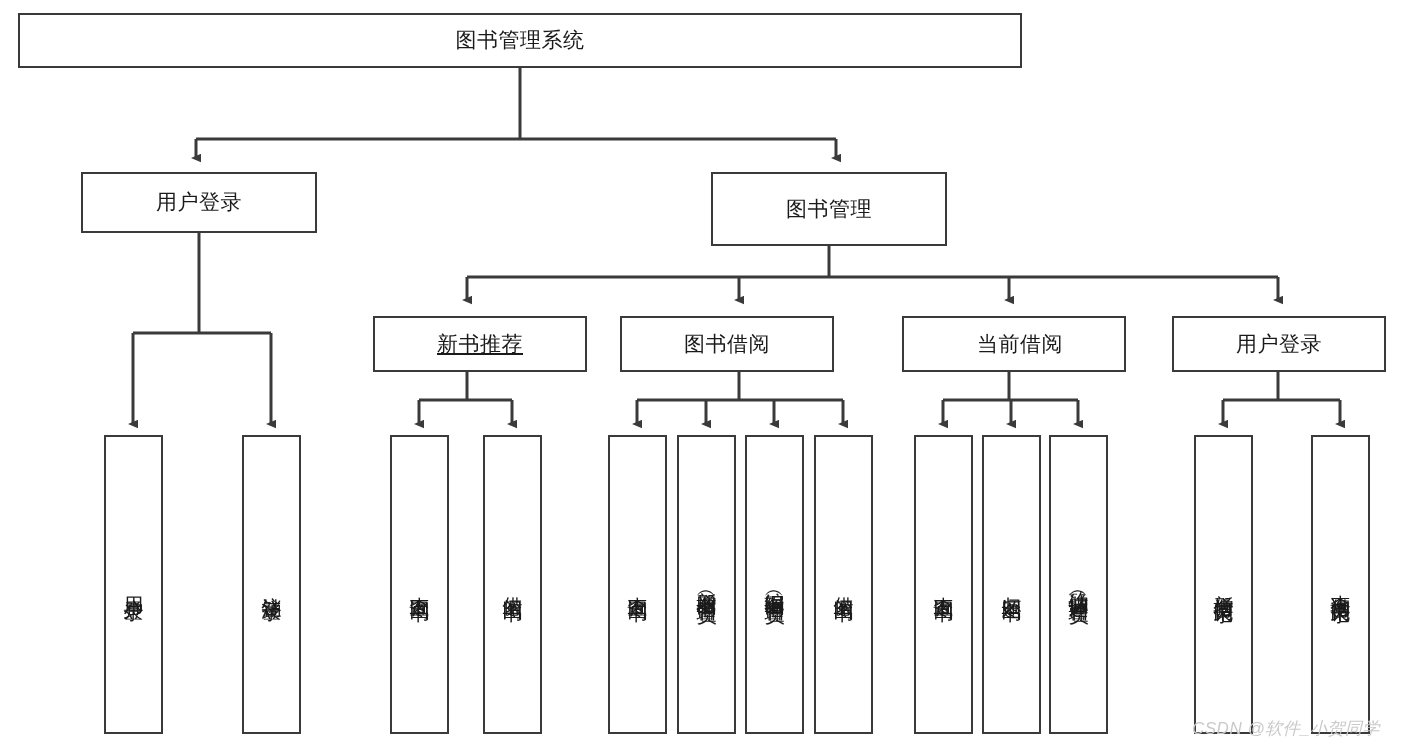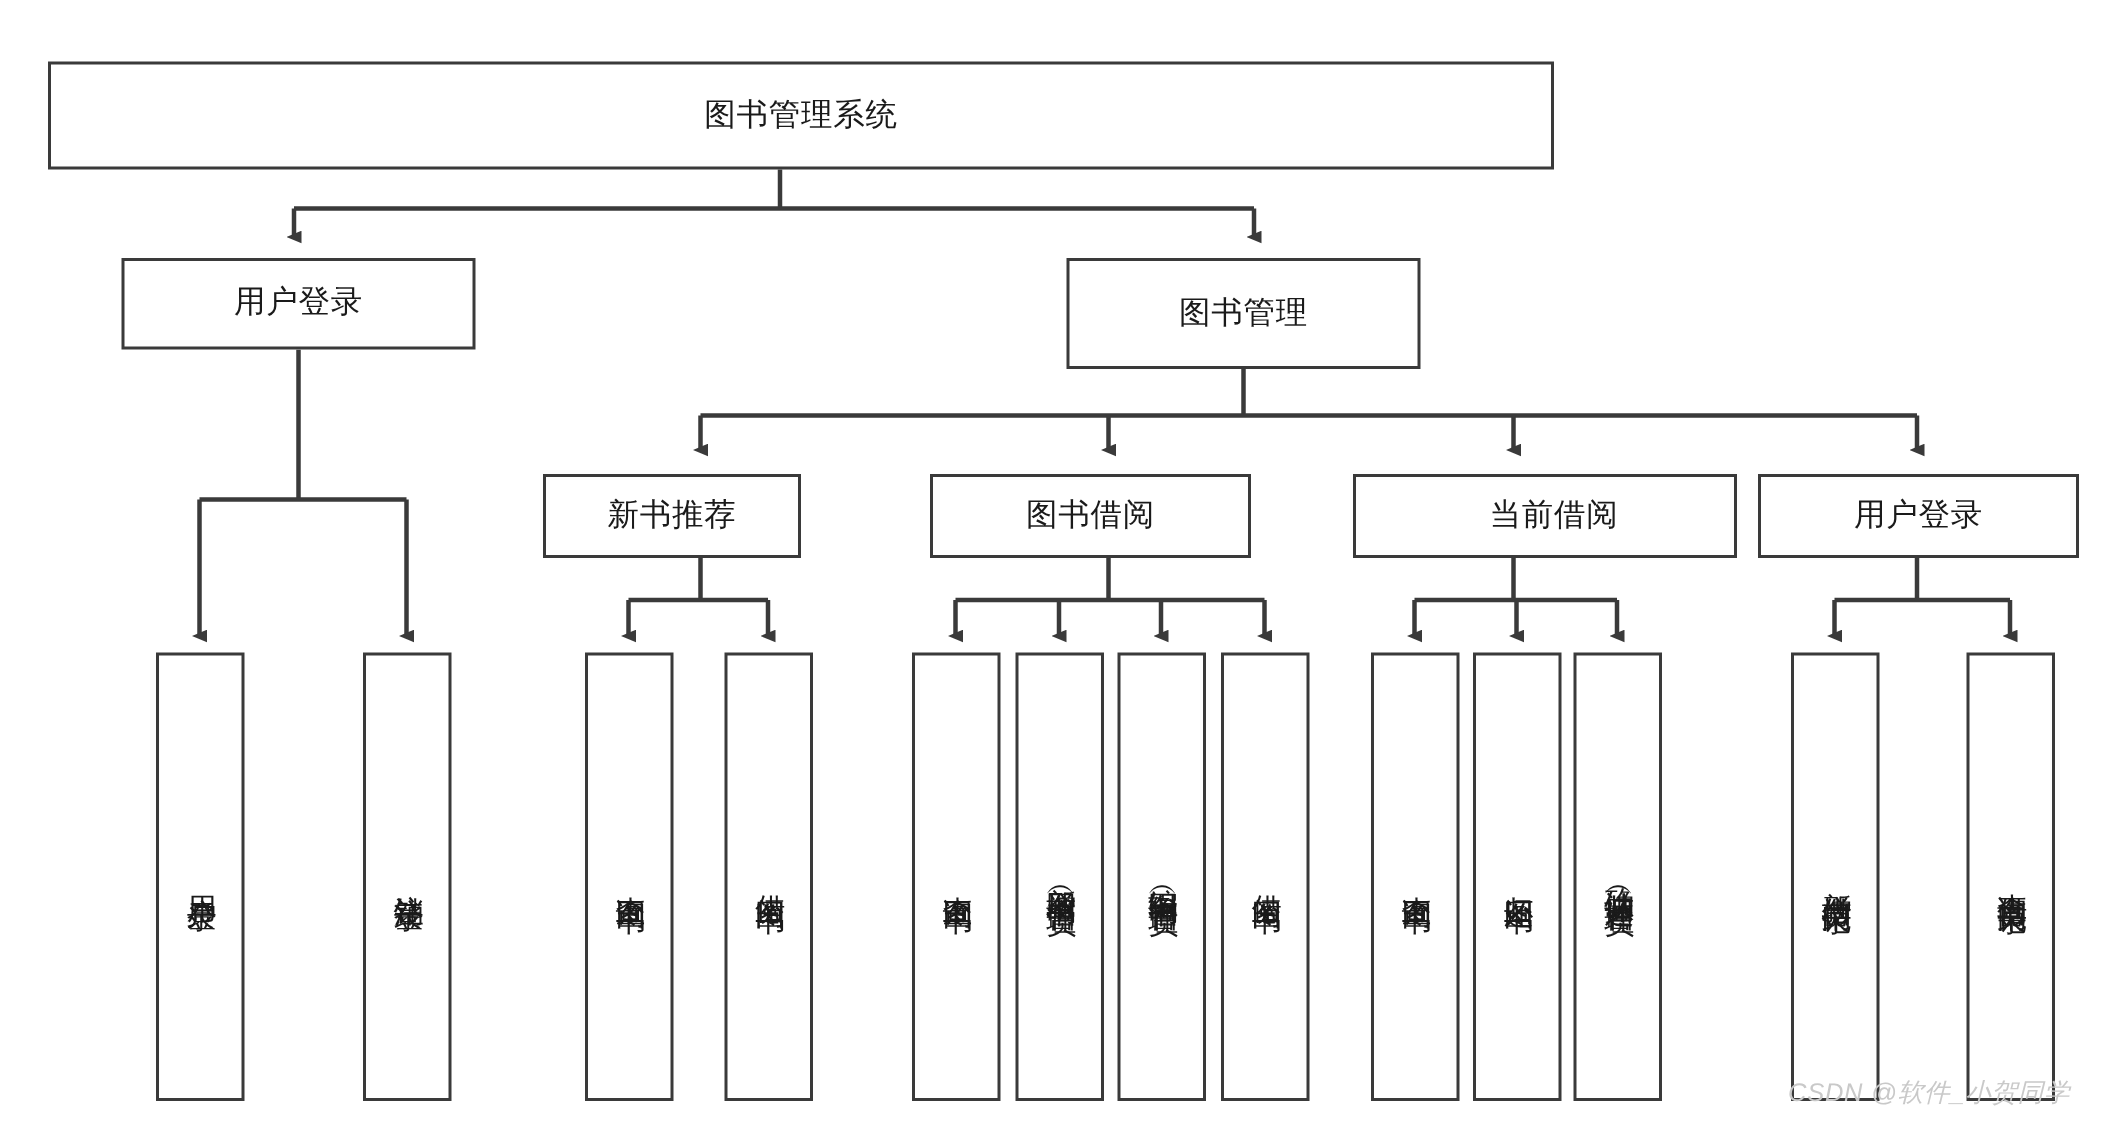--- a/index.html
+++ b/index.html
@@ -109,38 +109,38 @@
       <path d="M1011,400 L1011,424" marker-end="url(#arrow)"></path>
       <path d="M1078,400 L1078,424" marker-end="url(#arrow)"></path>
 
       <path d="M1278,372 L1278,400"></path>
       <path d="M1223,400 L1340,400"></path>
       <path d="M1223,400 L1223,424" marker-end="url(#arrow)"></path>
       <path d="M1340,400 L1340,424" marker-end="url(#arrow)"></path>
     </g>
   </svg>
 
-  <div class="node root" style="left:32px; top:13px; width:1004px; height:72px;margin-top:28px;">
+  <div class="node root" style="left:18px; top:13px; width:1004px; height:55px;">
     <span class="label">图书管理系统</span>
   </div>
 
   <div class="node" style="left:81px; top:172px; width:236px; height:61px;">
     <span class="label">用户登录</span>
   </div>
   <div class="node" style="left:711px; top:172px; width:236px; height:74px;">
     <span class="label">图书管理</span>
   </div>
 
-  <div class="node" style="left:362px; top:316px; width:172px; height:56px;">
+  <div class="node" style="left:373px; top:316px; width:214px; height:56px;text-decoration:underline;">
     <span class="label">新书推荐</span>
   </div>
   <div class="node" style="left:620px; top:316px; width:214px; height:56px;">
     <span class="label">图书借阅</span>
   </div>
-  <div class="node" style="left:902px; top:316px; width:256px; height:56px;padding-left:12px;">
+  <div class="node" style="left:902px; top:316px; width:224px; height:56px;padding-left:12px;">
     <span class="label">当前借阅</span>
   </div>
   <div class="node" style="left:1172px; top:316px; width:214px; height:56px;">
     <span class="label">用户登录</span>
   </div>
 
   <div class="node vertical" style="left:104px; top:435px; width:59px; height:299px;">
     <span class="label">用户登录</span>
   </div>
   <div class="node vertical" style="left:242px; top:435px; width:59px; height:299px;">

